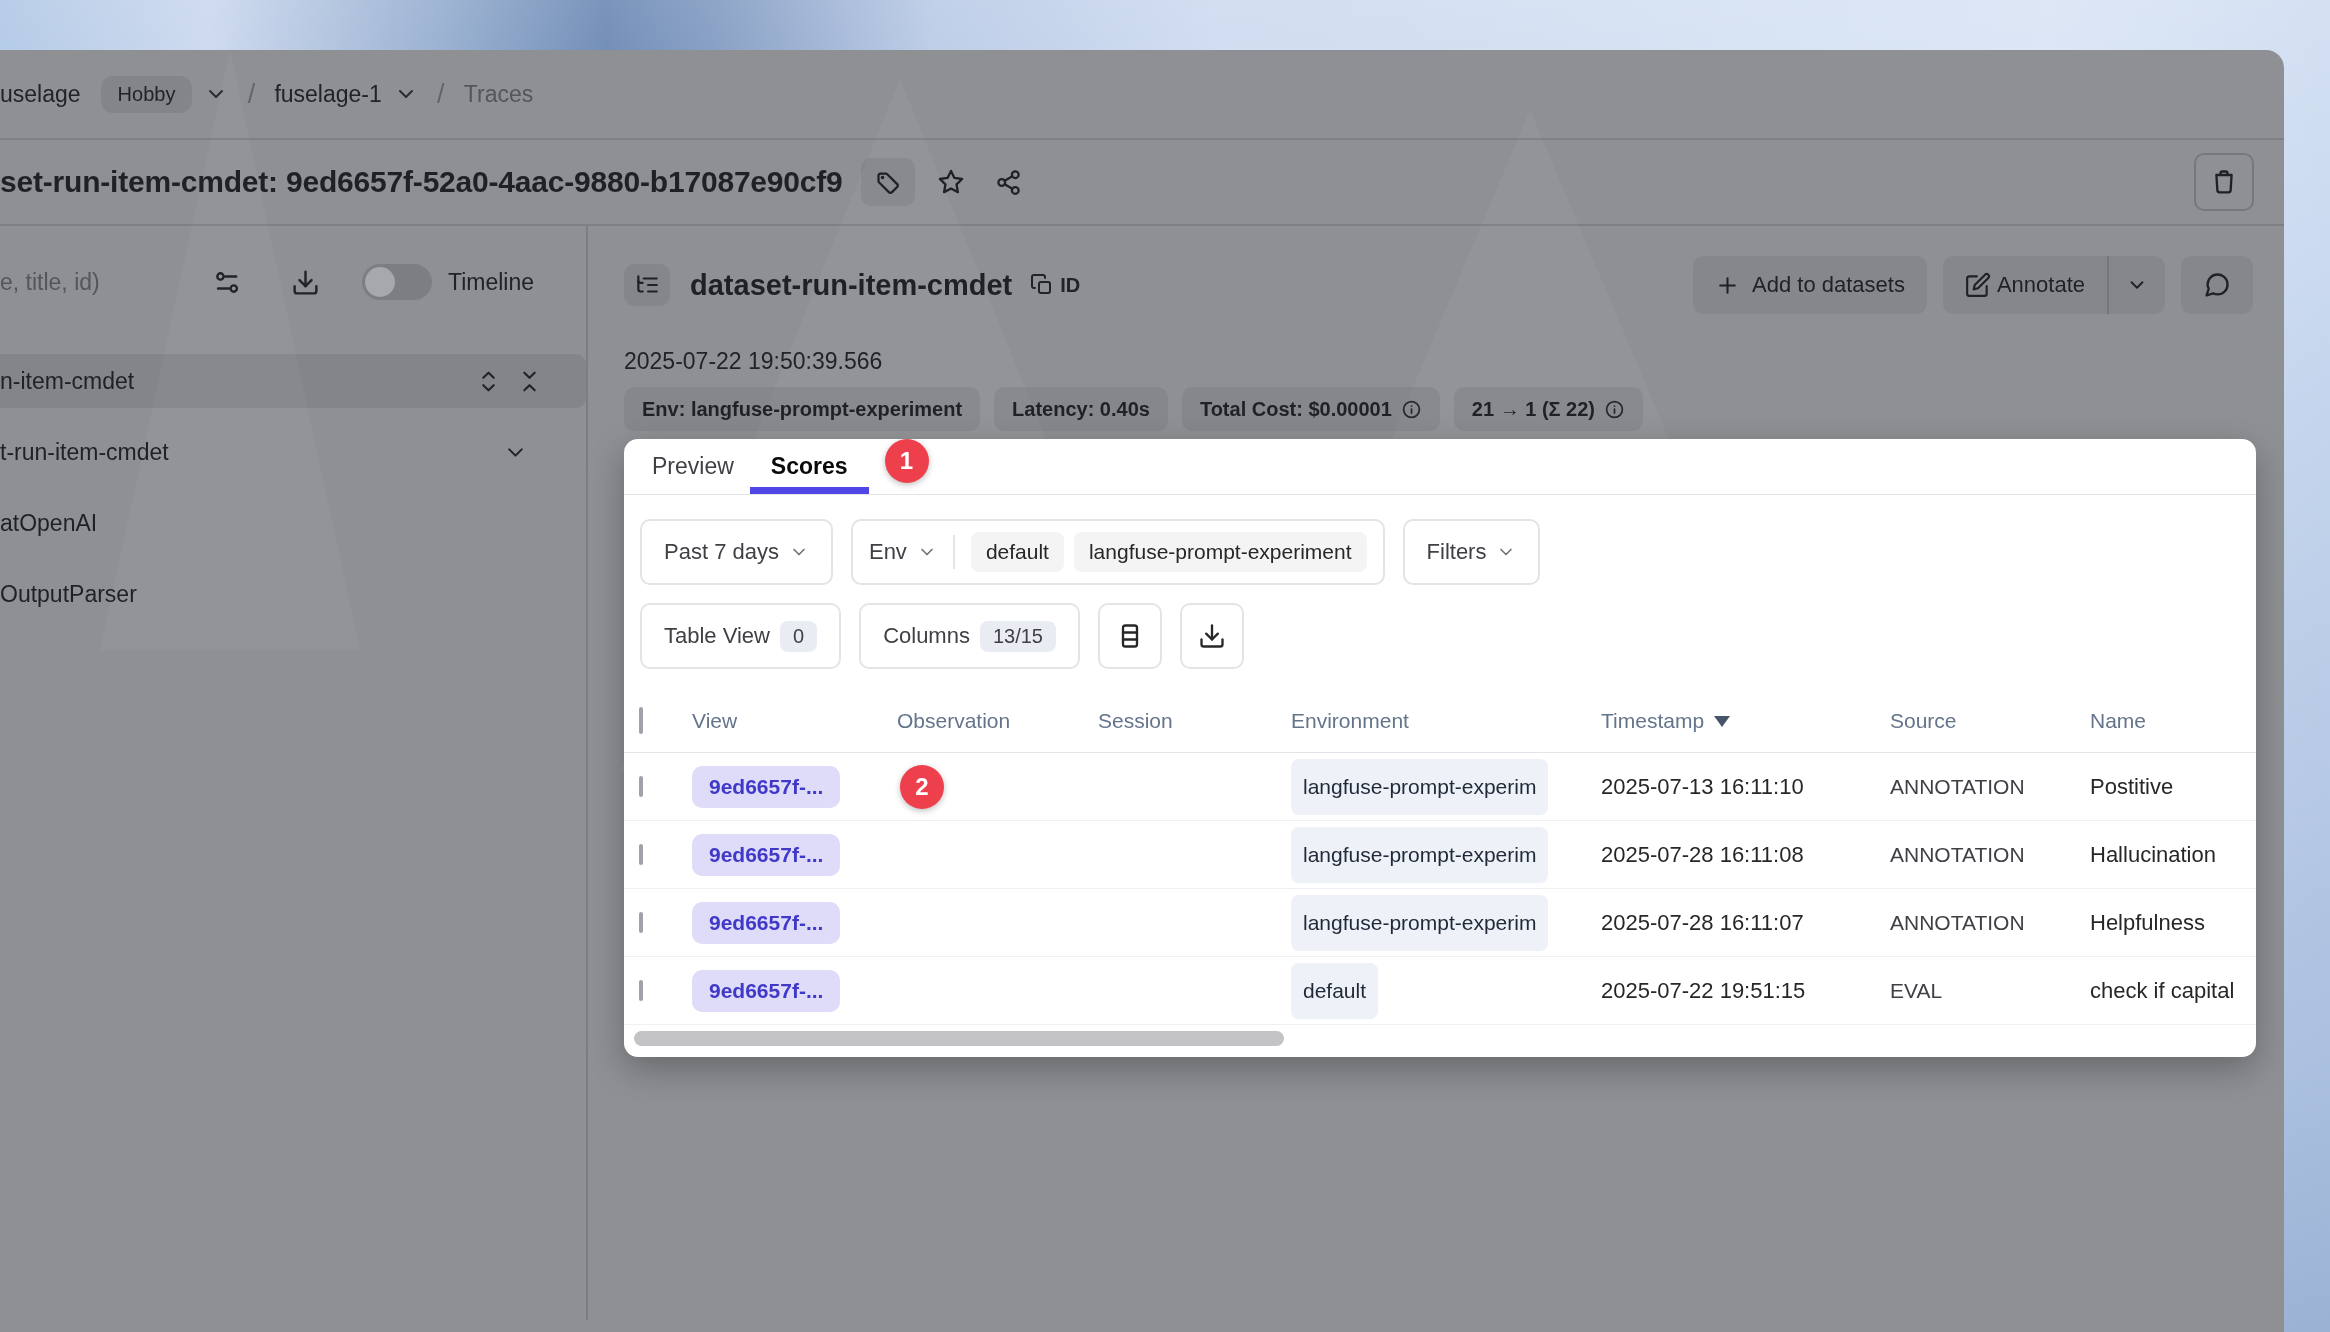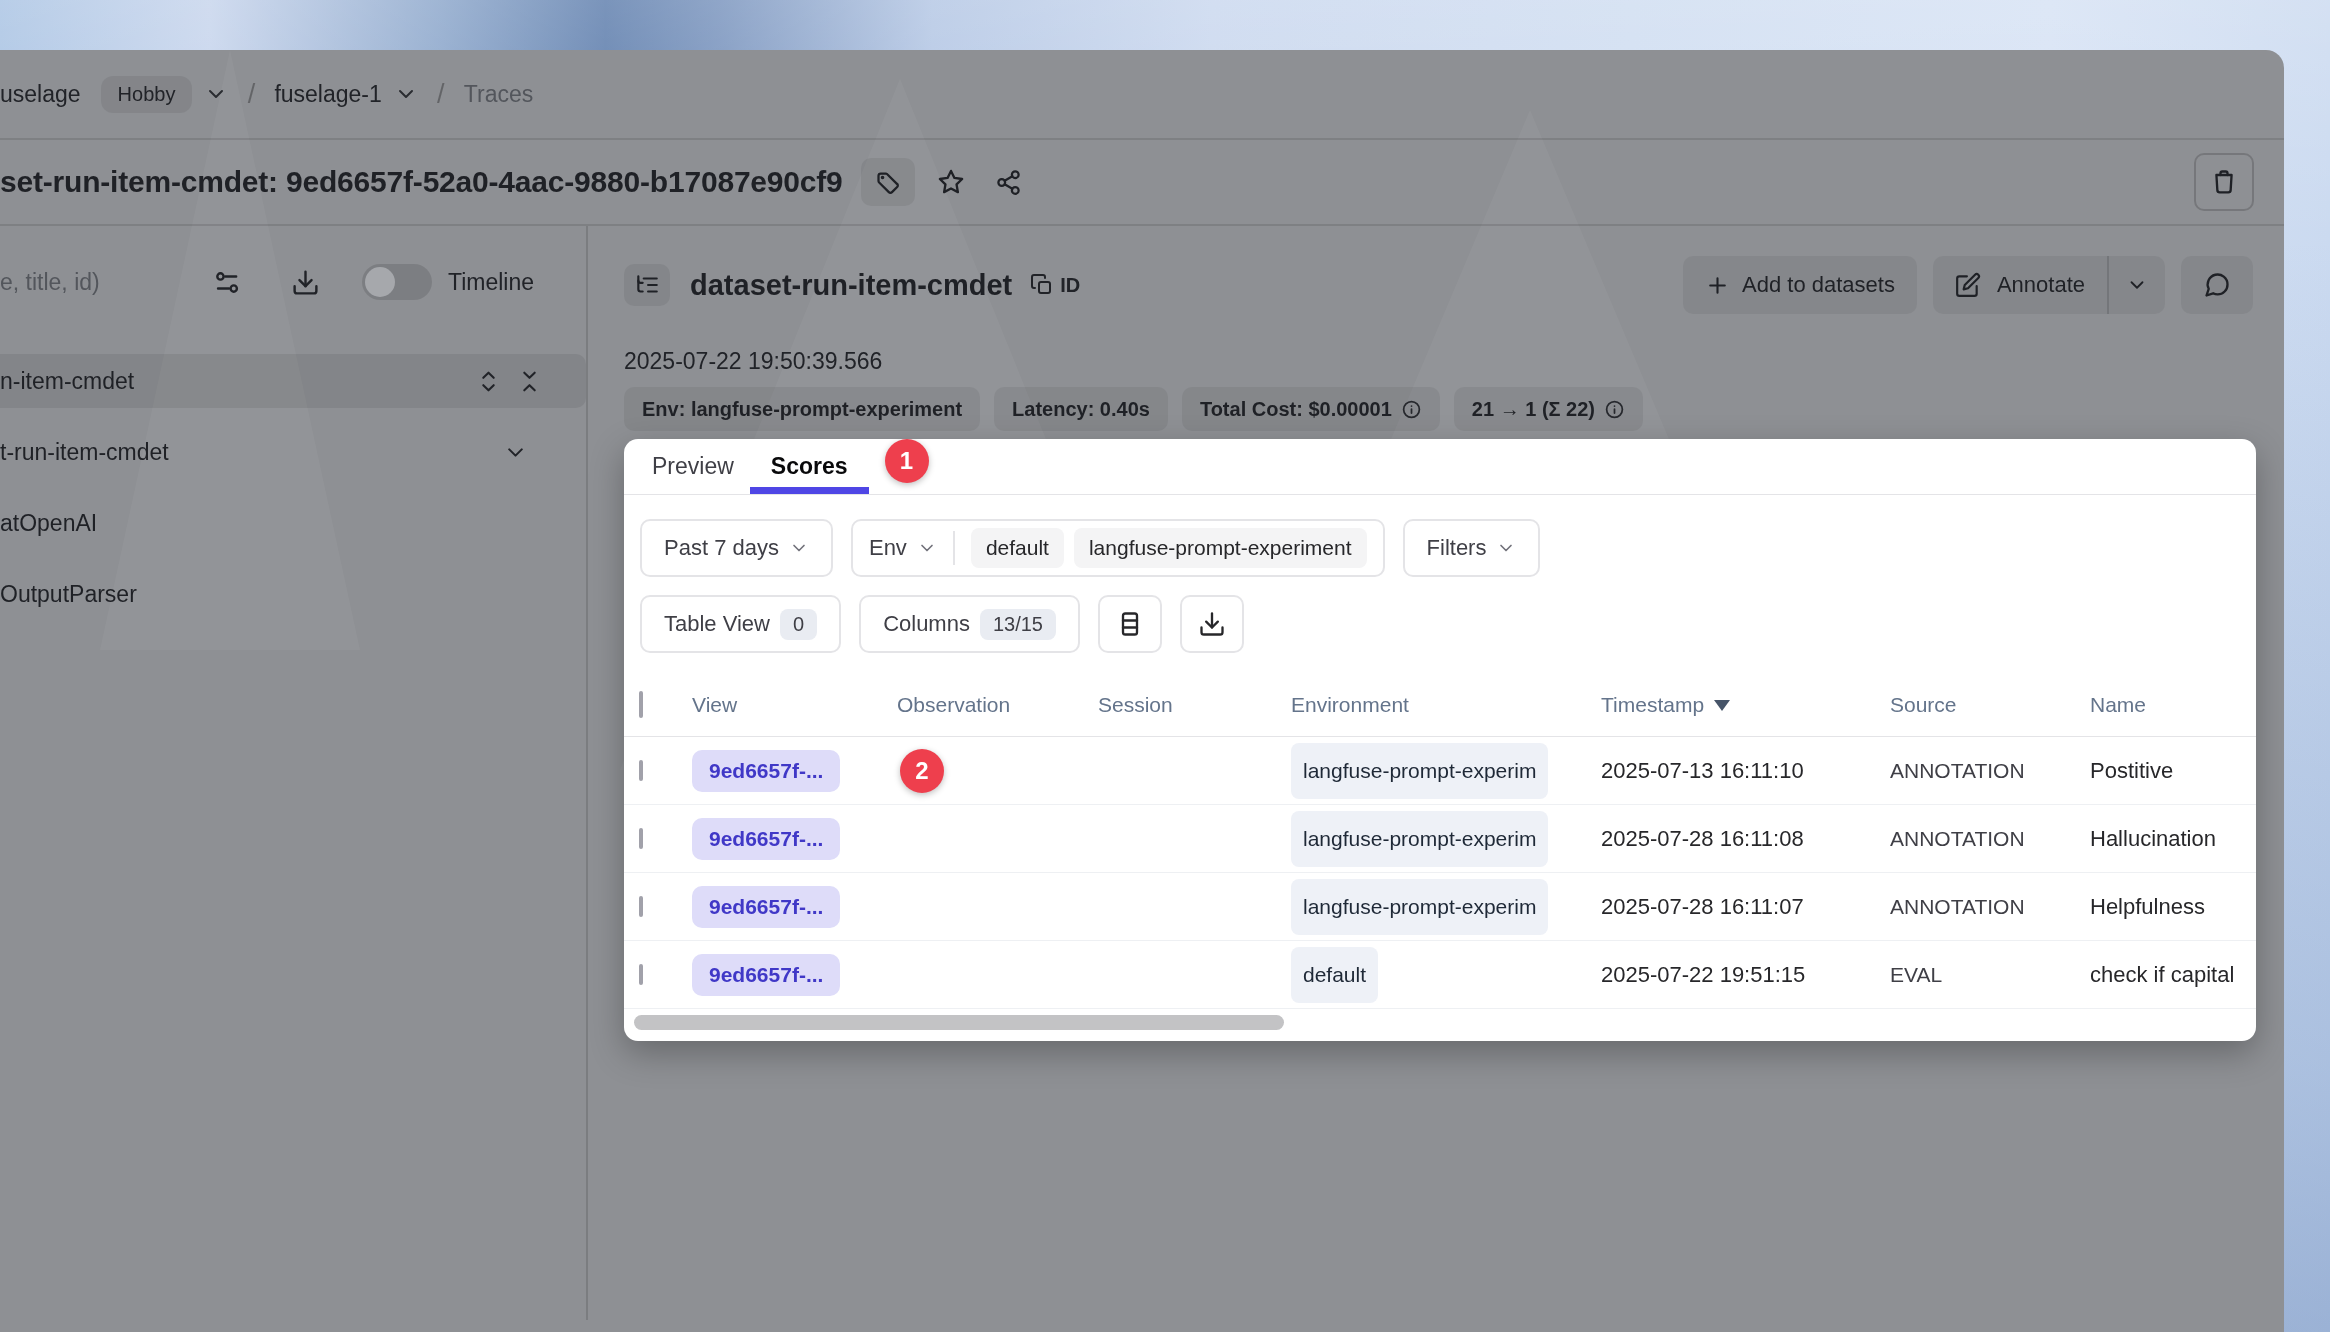--- a/index.html
+++ b/index.html
@@ -63,41 +63,41 @@
 
   
   .main { flex:1; position:relative; padding:0 0 0 36px; }
   .detail-head { margin-top:30px; display:flex; align-items:center; }
   .obs-icon-box { width:46px; height:42px; background:rgba(0,0,0,0.065); border-radius:10px; display:flex; align-items:center; justify-content:center; color:#1f2126; }
   .detail-title { margin-left:20px; font-size:29px; font-weight:700; color:#1f2126; }
   .copy-id { margin-left:18px; display:flex; align-items:center; gap:6px; color:#212328; font-size:20px; font-weight:600; }
   .actions { margin-left:auto; margin-right:31px; display:flex; align-items:stretch; gap:16px; height:58px; }
   .act-btn { display:flex; align-items:center; gap:12px; background:rgba(0,0,0,0.06); border-radius:10px; padding:0 22px; font-size:22px; font-weight:500; color:#1f2126; }
   .split { display:flex; align-items:stretch; background:rgba(0,0,0,0.06); border-radius:10px; overflow:hidden; }
-  .split-main { display:flex; align-items:center; gap:16px; padding:0 22px; font-size:22px; font-weight:500; color:#1f2126; }
+  .split-main { display:flex; align-items:center; gap:6px; padding:0 22px; font-size:22px; font-weight:500; color:#1f2126; }
   .split-div { width:2px; background:rgba(0,0,0,0.12); margin:0; }
   .split-chev { display:flex; align-items:center; justify-content:center; width:56px; color:#1f2126; }
   .bubble-btn { width:72px; display:flex; align-items:center; justify-content:center; background:rgba(0,0,0,0.06); border-radius:10px; color:#1f2126; }
 
   .detail-ts { margin-top:34px; font-size:23px; color:#212328; }
   .badges { margin-top:12px; display:flex; gap:14px; }
   .badge { height:44px; display:flex; align-items:center; gap:9px; background:rgba(0,0,0,0.062); border-radius:10px; padding:0 18px; font-size:20px; font-weight:600; color:#1f2126; white-space:nowrap; }
   .badge .icon { color:#26282d; }
 
   
   .card { margin-top:8px; width:1632px; background:#ffffff; border-radius:14px; box-shadow:0 12px 34px rgba(0,0,0,0.28); overflow:hidden; color:#18181b; }
   .tabs { height:56px; display:flex; align-items:flex-start; border-bottom:1px solid #e4e4e7; padding:0 12px; }
   .tab { position:relative; height:100%; display:flex; align-items:center; padding:0 16px; font-size:23px; color:#3f3f46; font-weight:500; }
   .tab.active { padding:4px 21px; font-weight:700; color:#09090b; }
   .tab.active::after { content:""; position:absolute; left:0; right:0; bottom:0; height:7px; background:#4f46e5; }
   .marker { width:44px; height:44px; border-radius:50%; background:#ee3f4d; color:#fff; font-size:24px; font-weight:700; display:flex; align-items:center; justify-content:center; box-shadow:0 2px 6px rgba(0,0,0,0.25); }
   .marker.tab-marker { margin-left:16px; }
 
   .filter-row { display:flex; gap:18px; padding:24px 16px 18px; }
-  .f-btn { height:58px; display:flex; align-items:center; gap:10px; border:2px solid #e4e4e7; border-radius:10px; padding:0 22px; font-size:22px; font-weight:500; color:#3f3f46; background:#fff; }
+  .f-btn { height:66px; display:flex; align-items:center; gap:10px; border:2px solid #e4e4e7; border-radius:10px; padding:0 22px; font-size:22px; font-weight:500; color:#3f3f46; background:#fff; }
   .f-btn .chev { color:#71717a; }
   .env-group { padding:0 16px; }
   .v-div { width:2px; height:34px; background:#e4e4e7; margin:0 6px; }
   .chip { background:#f4f4f5; border-radius:8px; padding:8px 15px; font-size:21px; font-weight:400; color:#27272a; white-space:nowrap; }
   .view-row { display:flex; gap:18px; padding:0 16px 20px; }
   .count-chip { background:#e9ecf2; border-radius:8px; padding:4px 13px; font-size:20px; color:#3f3f46; }
   .sq-btn { width:64px; justify-content:center; padding:0; color:#27272a; }
 
   
   .thead { display:flex; align-items:center; height:64px; border-bottom:1px solid #e4e4e7; font-size:21px; font-weight:500; color:#64748b; }

